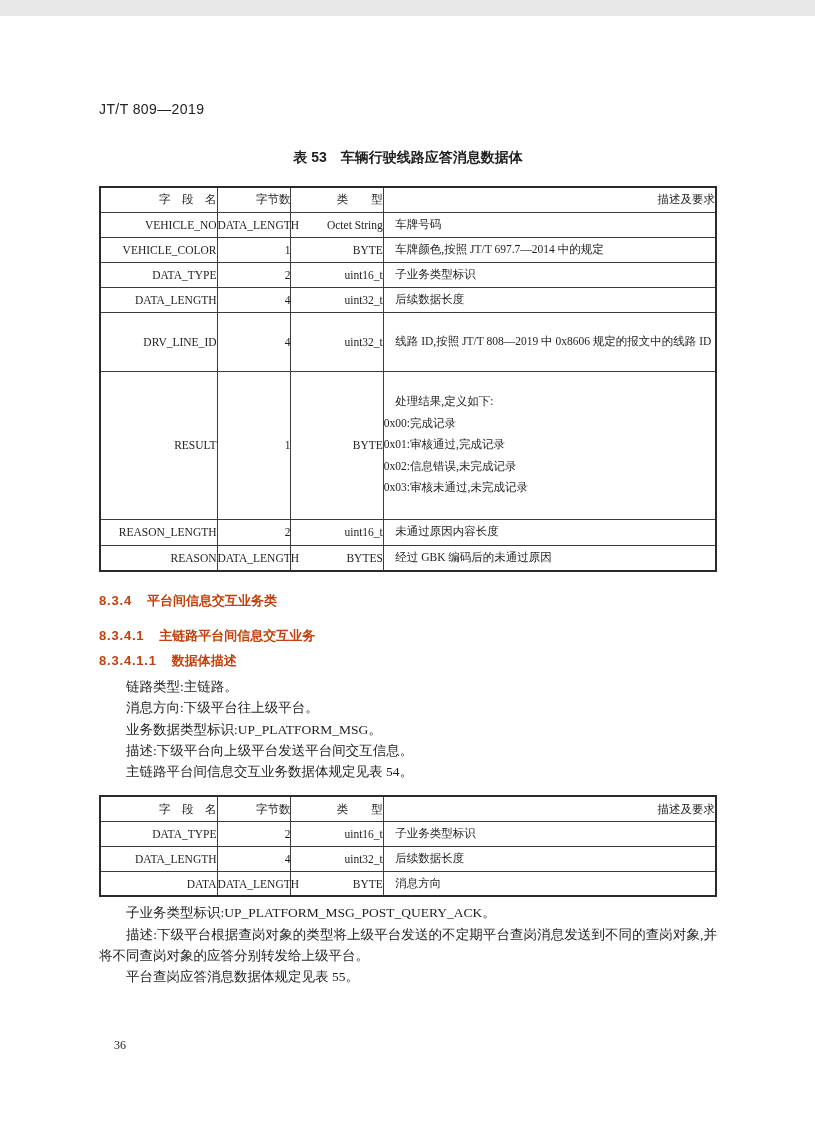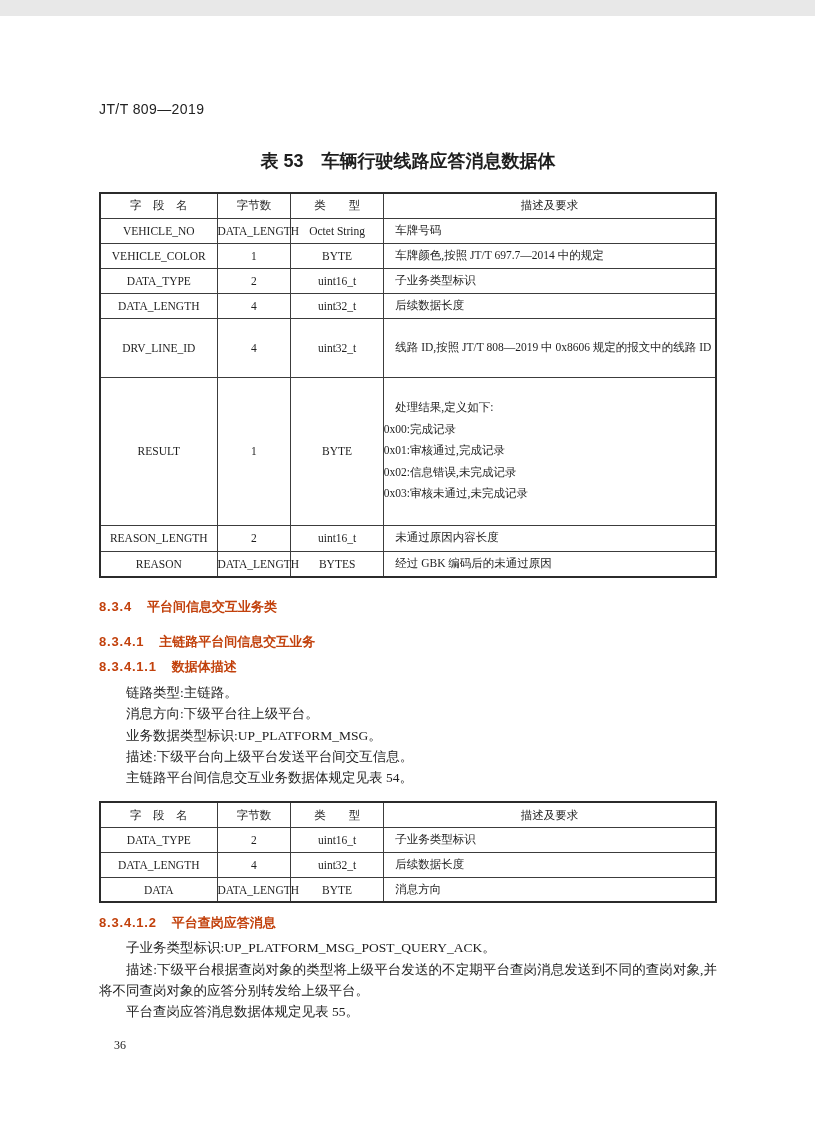--- a/index.html
+++ b/index.html
@@ -22,21 +22,21 @@
     font-family:"Liberation Sans","DejaVu Sans",sans-serif;
     font-size:14px;
     letter-spacing:0.4px;
     color:#222;
   }
   .table-title{
     margin-top:32px;
     text-align:center;
     font-family:"Liberation Sans","DejaVu Sans",sans-serif;
     font-weight:bold;
-    font-size:18px;
+    font-size:14px;
   }
   table.std{
     margin-top:19px;
     width:100%;
     border-collapse:collapse;
     border:2px solid #2b2b2b;
     font-size:11.5px;
     table-layout:fixed;
   }
   table.std th, table.std td{
@@ -47,21 +47,21 @@
   }
   col.c-field{width:19%;}
   col.c-bytes{width:12%;}
   col.c-type{width:15%;}
   col.c-desc{width:54%;}
   tr.hr{height:25px;}
   tr.r25{height:25px;}
   tr.r27{height:26px;}
   tr.r59{height:59px;}
   tr.r148{height:148px;}
-  td.c, th.c{text-align:center;}
+  td.c, th.c{text-align:right;}
   td.d{
     text-align:left;
     padding:2px 9px;
     text-indent:1em;
     white-space:pre-line;
     line-height:1.88;
   }
   .heading{
     font-family:"Liberation Sans","DejaVu Sans",sans-serif;
     font-weight:bold;
@@ -221,23 +221,20 @@
         </tr>
         <tr class="r25">
           <td class="c">DATA</td>
           <td class="c">DATA_LENGTH</td>
           <td class="c">BYTE</td>
           <td class="d">消息方向</td>
         </tr>
       </tbody>
     </table>
 
-    <div class="heading h-83412">
-      <span class="num">8.3.4.1.2</span><span>平台查岗应答消息</span>
-    </div>
 
     <div class="lines" style="margin-top:5px;">
       <p>子业务类型标识:UP_PLATFORM_MSG_POST_QUERY_ACK。</p>
       <p>描述:下级平台根据查岗对象的类型将上级平台发送的不定期平台查岗消息发送到不同的查岗对象,并将不同查岗对象的应答分别转发给上级平台。</p>
       <p>平台查岗应答消息数据体规定见表 55。</p>
     </div>
 
   </div>
 
   <div class="page-number">36</div>

